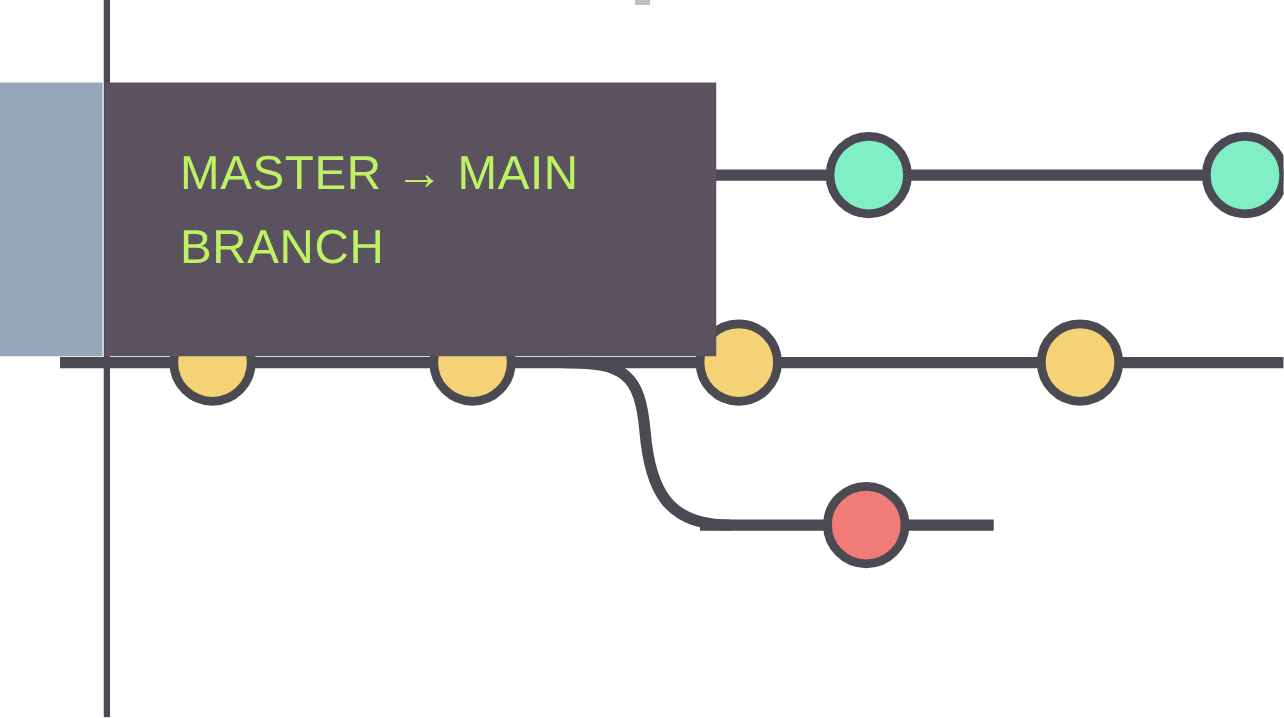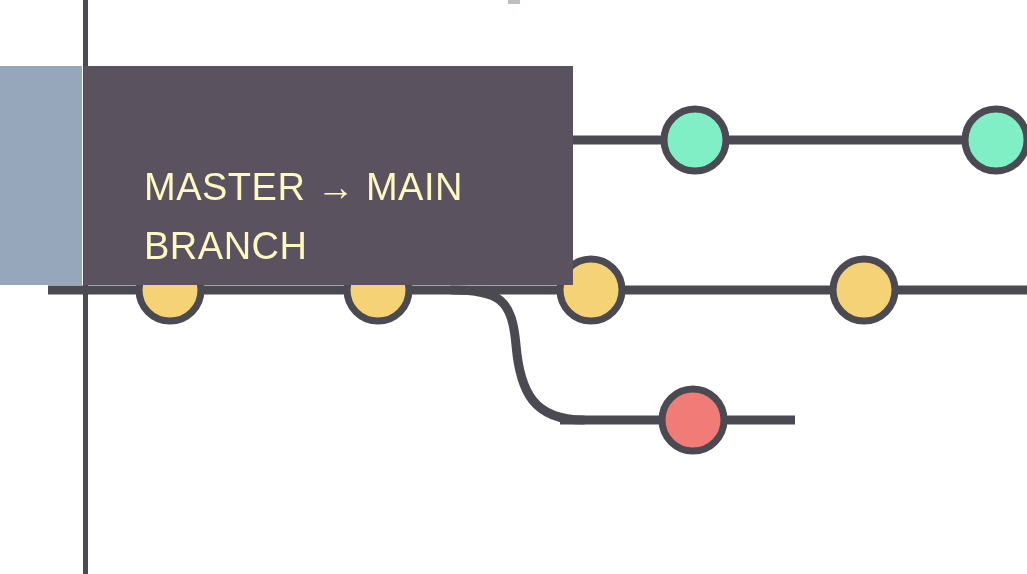--- a/index.html
+++ b/index.html
@@ -31,28 +31,27 @@
     width: 489px;
     height: 219px;
     background: #5b5260;
     box-sizing: border-box;
   }
   .overlay-card-text {
     position: absolute;
     left: 60px;
     top: 44px;
     width: 400px;
-    color: #fef9c3;
+    color: #bef264;
     font-family: "Liberation Sans", sans-serif;
     font-size: 38px;
     line-height: 59px;
     letter-spacing: 0.5px;
     font-weight: 400;
     white-space: pre-line;
-    margin-top: 48px;
   }
   .side-swatch {
     position: absolute;
     left: 0px;
     top: 66px;
     width: 82px;
     height: 219px;
     background: #96a6bb;
   }
   .tiny-mark {

